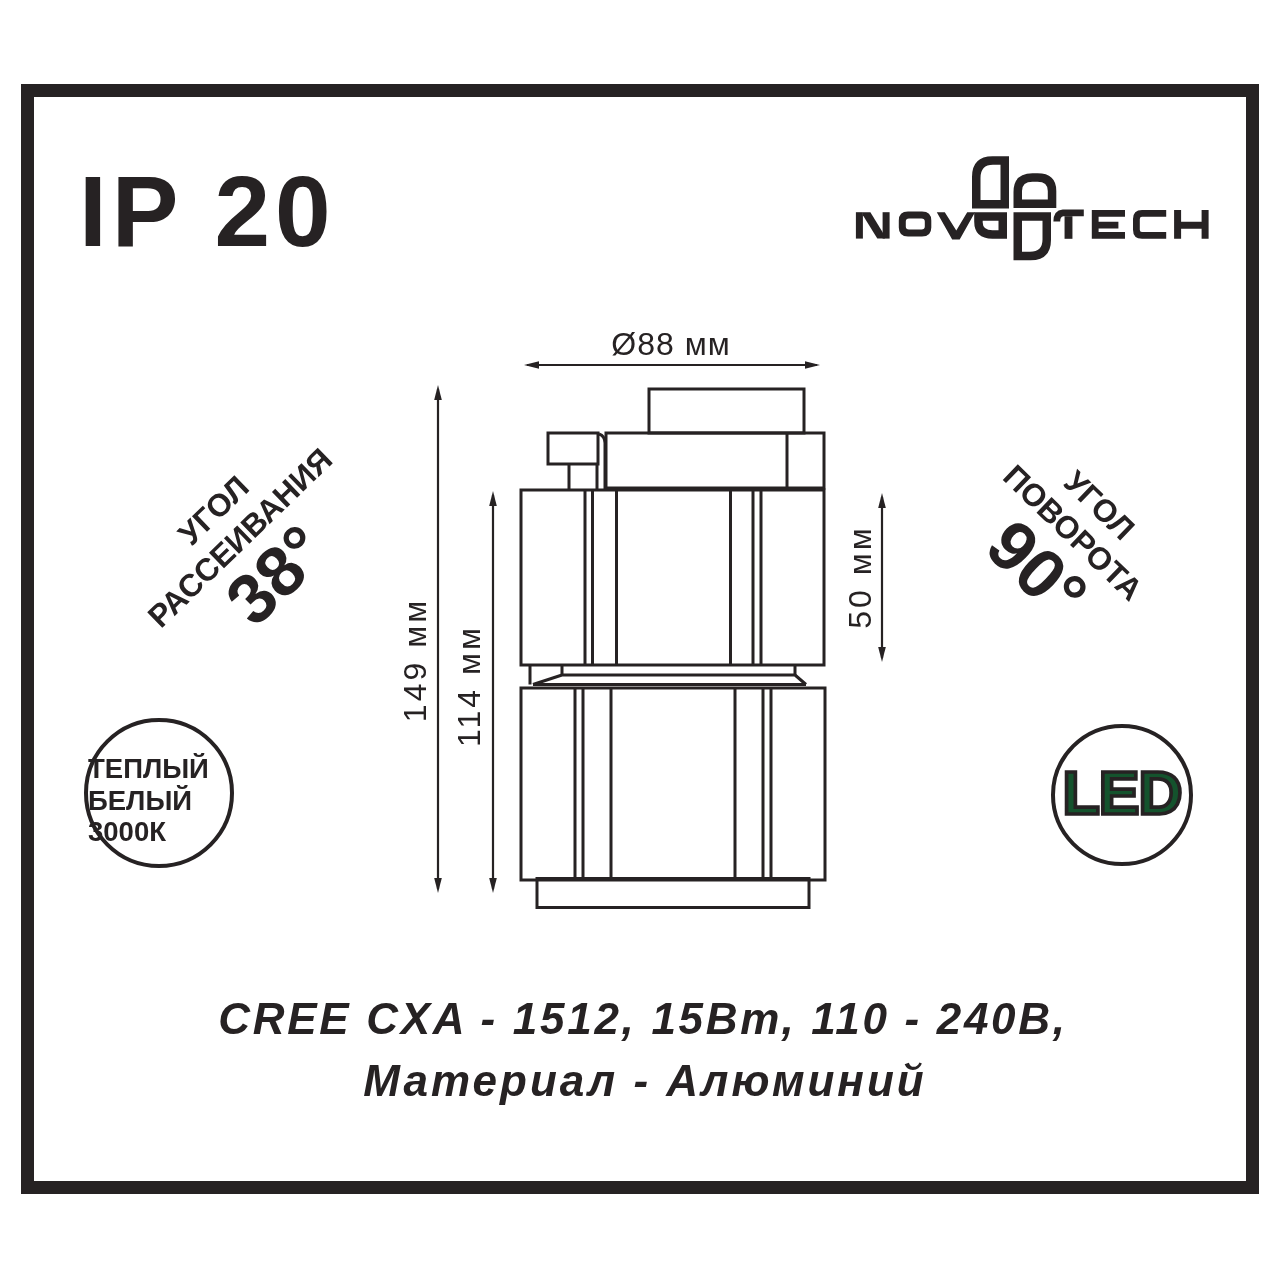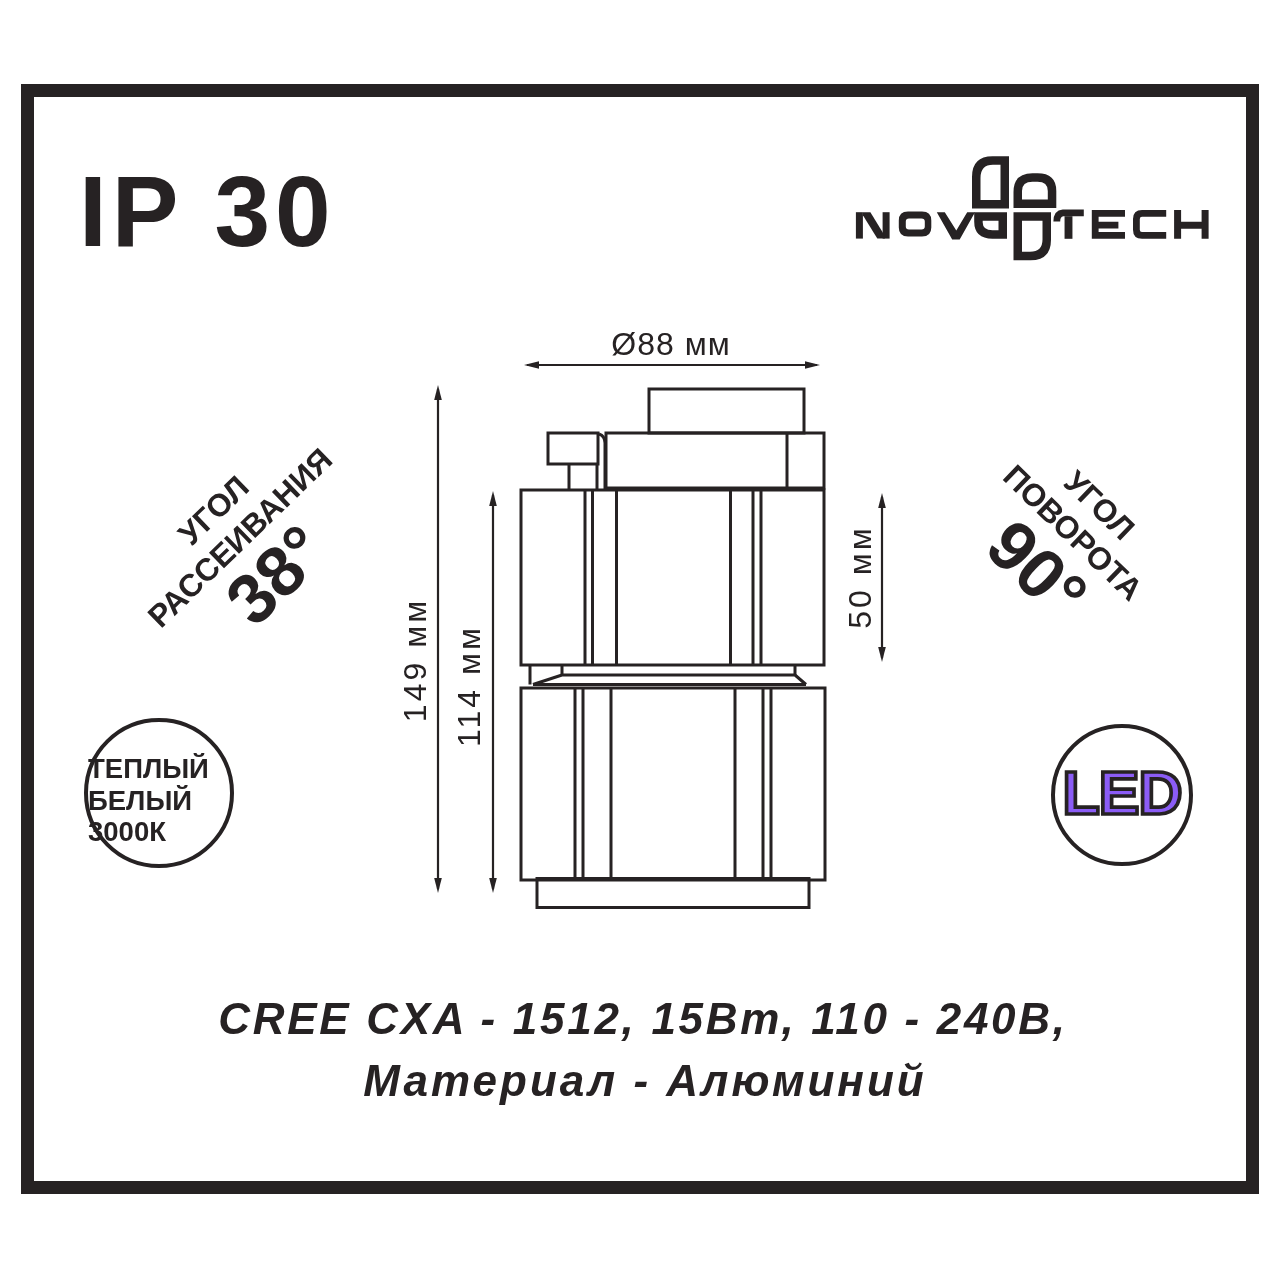--- a/index.html
+++ b/index.html
@@ -5,21 +5,21 @@
   html,body{margin:0;padding:0;}
   body{width:1280px;height:1280px;background:#ffffff;position:relative;overflow:hidden;
        font-family:"Liberation Sans", sans-serif;color:#262223;-webkit-font-smoothing:antialiased;}
   .abs{position:absolute;}
 </style>
 </head>
 <body>
 
 <div class="abs" style="left:21px;top:84px;width:1238px;height:1110px;border:13px solid #262223;box-sizing:border-box;"></div>
 
-<div class="abs" style="left:79px;top:161px;font-size:100px;font-weight:bold;line-height:1;letter-spacing:5px;">IP 30</div>
+<div class="abs" style="left:79px;top:161px;font-size:100px;font-weight:bold;line-height:1;letter-spacing:5px;">IP 20</div>
 
 <svg class="abs" style="left:840px;top:145px;" width="380" height="125" viewBox="840 145 380 125">
   <g fill="#262223" stroke="none">
 
     <path d="M 855.9 212.2 h 7 v 26.4 h -7 Z"></path>
     <path d="M 882.6 212.2 h 7 v 26.4 h -7 Z"></path>
     <path d="M 862.9 212.2 L 870.4 212.2 L 884.9 236 L 884.9 238.6 L 877.3 238.6 L 862.9 215.2 Z"></path>
 
     <path fill-rule="evenodd" d="M 908 211.5 L 922 211.5 Q 931.3 211.5 931.3 220.5 L 931.3 227.5 Q 931.3 236.5 922 236.5 L 908 236.5 Q 898.8 236.5 898.8 227.5 L 898.8 220.5 Q 898.8 211.5 908 211.5 Z
              M 909 218.5 L 921.5 218.5 Q 924.8 218.5 924.8 221.5 L 924.8 226.5 Q 924.8 229.5 921.5 229.5 L 909 229.5 Q 905.8 229.5 905.8 226.5 L 905.8 221.5 Q 905.8 218.5 909 218.5 Z"></path>
@@ -117,18 +117,18 @@
 
 <div class="abs" style="left:1063px;top:543px;transform:translate(-50%,-50%) rotate(44deg);text-align:center;font-weight:bold;line-height:37.5px;font-size:31.5px;white-space:nowrap;">
   УГОЛ<br>ПОВОРОТА<br><span style="font-size:70px;line-height:66px;">90°</span>
 </div>
 
 <div class="abs" style="left:84px;top:718px;width:150px;height:150px;border:4.5px solid #262223;border-radius:50%;box-sizing:border-box;text-align:left;">
   <div style="margin-top:31px;font-weight:bold;font-size:27.5px;line-height:31.5px;">ТЕПЛЫЙ<br>БЕЛЫЙ<br>3000К</div>
 </div>
 
 <div class="abs" style="left:1051px;top:724px;width:142px;height:142px;border:4px solid #262223;border-radius:50%;box-sizing:border-box;text-align:center;">
-  <div style="margin-top:35px;font-weight:bold;font-size:61px;line-height:61px;color:#8b5cf6;-webkit-text-stroke:3.7px #262223;letter-spacing:-1px;">LED</div>
+  <div style="margin-top:35px;font-weight:bold;font-size:61px;line-height:61px;color:#14532d;-webkit-text-stroke:3.7px #262223;letter-spacing:-1px;">LED</div>
 </div>
 
 <div class="abs" style="left:3px;top:997px;width:1280px;text-align:center;font-size:44px;font-weight:bold;font-style:italic;line-height:1;letter-spacing:2.7px;">CREE CXA - 1512, 15Вт, 110 - 240В,</div>
 
 <div class="abs" style="left:5px;top:1059px;width:1280px;text-align:center;font-size:44px;font-weight:bold;font-style:italic;line-height:1;letter-spacing:3px;">Материал - Алюминий</div>
 
 </body></html>

